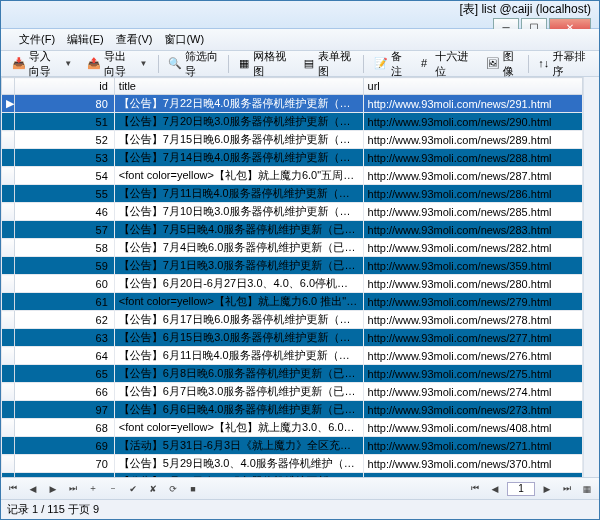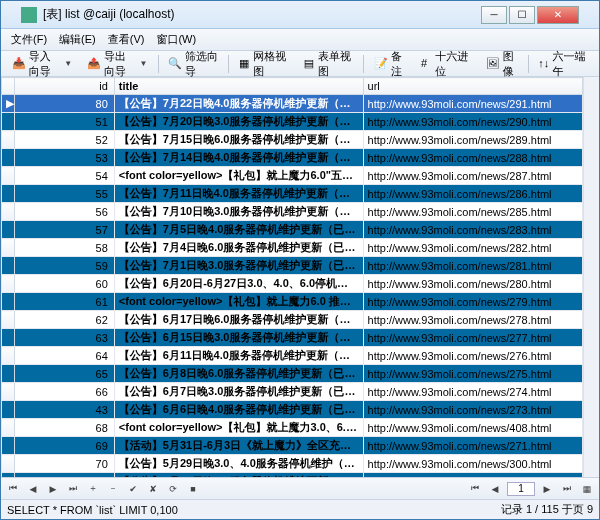--- a/index.html
+++ b/index.html
@@ -1,39 +1,39 @@
 <!DOCTYPE html>
 <html><head>
 <meta charset="utf-8">
 <style>
 * { margin: 0; padding: 0; box-sizing: border-box; }
 body { font-family: "Segoe UI", Tahoma, sans-serif; font-size: 11px; background: #fff; overflow: hidden; width: 600px; height: 520px; }
 .window { border: 1px solid #3c7bb0; height: 520px; display: flex; flex-direction: column; background: #fff; }
-.titlebar { background: linear-gradient(#e8f1fb,#d8e8f8); height: 28px; display: flex; align-items: center; padding: 0 20px; border-bottom: 1px solid #a9c7e8; }
+.titlebar { background: linear-gradient(#e8f1fb,#d8e8f8); height: 28px; display: flex; align-items: flex-end; padding: 0 8px; border-bottom: 1px solid #a9c7e8; flex-direction: column; }
 .titlebar-icon { width: 16px; height: 16px; background: #4a8; margin-right: 6px; }
 .titlebar-text { flex: 1; color: #000; font-size: 12px; }
 .titlebar-btns { display: flex; gap: 2px; }
 .titlebar-btn { width: 26px; height: 18px; border: 1px solid #8aa; background: linear-gradient(#fdfdfd,#e0e8f0); font-size: 10px; display: flex; align-items: center; justify-content: center; cursor: pointer; }
 .titlebar-btn.close { background: linear-gradient(#e98,#d44); color: #fff; width: 42px; }
-.menubar { background: linear-gradient(#f6f9fc,#e8eef6); height: 22px; display: flex; align-items: center; padding: 0 4px; border-bottom: 1px solid #c8d4e2; font-size: 11px; }
+.menubar { background: linear-gradient(#f6f9fc,#e8eef6); height: 22px; display: flex; align-items: center; padding: 0 12px; border-bottom: 1px solid #c8d4e2; font-size: 11px; }
 .menuitem { padding: 2px 6px; cursor: pointer; display: flex; align-items: center; }
 .toolbar { background: linear-gradient(#f6f9fc,#e8eef6); height: 26px; display: flex; align-items: center; padding: 0 4px; border-bottom: 1px solid #c8d4e2; gap: 1px; }
 .tbtn { padding: 2px 6px; display: flex; align-items: center; gap: 3px; font-size: 11px; cursor: pointer; border: 1px solid transparent; }
 .tbicon { width: 14px; height: 14px; display: inline-block; }
 .sep { width: 1px; height: 18px; background: #c0c8d4; margin: 0 2px; }
 .grid-wrap { flex: 1; overflow: hidden; display: flex; }
 .grid { flex: 1; overflow: auto; }
 table { border-collapse: collapse; width: 100%; font-size: 11px; }
 th { background: linear-gradient(#fdfdfd,#eef2f8); border: 1px solid #d0d8e2; text-align: left; padding: 2px 4px; font-weight: normal; position: sticky; top: 0; }
 td { border: 1px solid #e4e8ee; padding: 1px 4px; white-space: nowrap; overflow: hidden; text-overflow: ellipsis; max-width: 0; }
 tr.selected td { background: #2f6fc5; color: #fff; }
 tr.alt td { background: #0369a1; }
 .rowmark { width: 12px; background: linear-gradient(#fdfdfd,#eef2f8); border-right: 1px solid #d0d8e2; text-align: center; }
 .col-id { width: 96px; text-align: right; padding-right: 6px; }
-.col-title { width: 238px; font-weight: bold; }
+.col-title { width: 238px; }
 .col-url { width: 210px; }
 .bottombar { height: 22px; background: linear-gradient(#f6f9fc,#e8eef6); border-top: 1px solid #c8d4e2; display: flex; align-items: center; padding: 0 4px; font-size: 11px; gap: 4px; }
 .navbtn { width: 16px; height: 16px; display: flex; align-items: center; justify-content: center; cursor: pointer; font-size: 9px; color: #444; }
 .statusbar { height: 20px; background: #eef2f8; border-top: 1px solid #c8d4e2; display: flex; align-items: center; padding: 0 6px; font-size: 11px; justify-content: space-between; }
 .dropdown-arrow { font-size: 8px; margin-left: 2px; color: #444; }
 .scrollspace { width: 16px; background: #eef2f8; border-left: 1px solid #d8e0ea; }
 </style>
 </head>
 <body>
 
@@ -89,21 +89,21 @@
         <span class="tbicon">#</span>
         <span>十六进位</span>
       </div>
     <div class="tbtn">
         <span class="tbicon">🖼</span>
         <span>图像</span>
       </div>
     <div class="sep"></div>
     <div class="tbtn">
         <span class="tbicon">↑↓</span>
-        <span>六一端午</span>
+        <span>升幂排序</span>
       </div>
   </div>
 
   <div class="grid-wrap">
     <div class="grid">
       <table>
         <thead>
           <tr>
             <th class="rowmark"></th>
             <th class="col-id">id</th>
@@ -143,41 +143,41 @@
               <td class="col-url">http://www.93moli.com/news/287.html</td>
             </tr>
             <tr class="alt">
               <td class="rowmark"></td>
               <td class="col-id">55</td>
               <td class="col-title">【公告】7月11日晚4.0服务器停机维护更新（已结束）---开6…</td>
               <td class="col-url">http://www.93moli.com/news/286.html</td>
             </tr>
             <tr>
               <td class="rowmark"></td>
-              <td class="col-id">56</td>
+              <td class="col-id">46</td>
               <td class="col-title">【公告】7月10日晚3.0服务器停机维护更新（已结束）</td>
               <td class="col-url">http://www.93moli.com/news/285.html</td>
             </tr>
             <tr class="alt">
               <td class="rowmark"></td>
               <td class="col-id">57</td>
               <td class="col-title">【公告】7月5日晚4.0服务器停机维护更新（已结束）</td>
               <td class="col-url">http://www.93moli.com/news/283.html</td>
             </tr>
             <tr>
               <td class="rowmark"></td>
               <td class="col-id">58</td>
               <td class="col-title">【公告】7月4日晚6.0服务器停机维护更新（已结束）</td>
               <td class="col-url">http://www.93moli.com/news/282.html</td>
             </tr>
             <tr class="alt">
               <td class="rowmark"></td>
               <td class="col-id">59</td>
               <td class="col-title">【公告】7月1日晚3.0服务器停机维护更新（已结束）</td>
-              <td class="col-url">http://www.93moli.com/news/281.html</td>
+              <td class="col-url">http://www.93moli.com/news/359.html</td>
             </tr>
             <tr>
               <td class="rowmark"></td>
               <td class="col-id">60</td>
               <td class="col-title">【公告】6月20日-6月27日3.0、4.0、6.0停机维护更新内容</td>
               <td class="col-url">http://www.93moli.com/news/280.html</td>
             </tr>
             <tr class="alt">
               <td class="rowmark"></td>
               <td class="col-id">61</td>
@@ -209,41 +209,41 @@
               <td class="col-url">http://www.93moli.com/news/275.html</td>
             </tr>
             <tr>
               <td class="rowmark"></td>
               <td class="col-id">66</td>
               <td class="col-title">【公告】6月7日晚3.0服务器停机维护更新（已结束）</td>
               <td class="col-url">http://www.93moli.com/news/274.html</td>
             </tr>
             <tr class="alt">
               <td class="rowmark"></td>
-              <td class="col-id">43</td>
+              <td class="col-id">97</td>
               <td class="col-title">【公告】6月6日晚4.0服务器停机维护更新（已结束）</td>
               <td class="col-url">http://www.93moli.com/news/273.html</td>
             </tr>
             <tr>
               <td class="rowmark"></td>
               <td class="col-id">68</td>
               <td class="col-title">&lt;font color=yellow&gt;【礼包】就上魔力3.0、6.0《六一端午》…</td>
               <td class="col-url">http://www.93moli.com/news/408.html</td>
             </tr>
             <tr class="alt">
               <td class="rowmark"></td>
               <td class="col-id">69</td>
               <td class="col-title">【活动】5月31日-6月3日《就上魔力》全区充值优惠进行中</td>
               <td class="col-url">http://www.93moli.com/news/271.html</td>
             </tr>
             <tr>
               <td class="rowmark"></td>
               <td class="col-id">70</td>
               <td class="col-title">【公告】5月29日晚3.0、4.0服务器停机维护（已结束）---开…</td>
-              <td class="col-url">http://www.93moli.com/news/300.html</td>
+              <td class="col-url">http://www.93moli.com/news/370.html</td>
             </tr>
             <tr class="alt">
               <td class="rowmark"></td>
               <td class="col-id">71</td>
               <td class="col-title">【公告】5月27日晚6.0服务器停机维护更新（已结束）</td>
               <td class="col-url">http://www.93moli.com/news/269.html</td>
             </tr>
           </tbody>
       </table>
     </div>
@@ -264,16 +264,15 @@
     <span style="flex:1"></span>
     <span class="navbtn">⏮</span>
     <span class="navbtn">◀</span>
     <input type="text" style="width: 28px; height: 14px; font-size: 10px; text-align: center; border: 1px solid rgb(170, 170, 204);" value="1">
     <span class="navbtn">▶</span>
     <span class="navbtn">⏭</span>
     <span class="navbtn">▦</span>
   </div>
 
   <div class="statusbar">
-    <span>SELECT * FROM `list` LIMIT 0,100</span>
     <span>记录 1 / 115 于页 9</span>
   </div>
 </div>
 
 </body></html>

